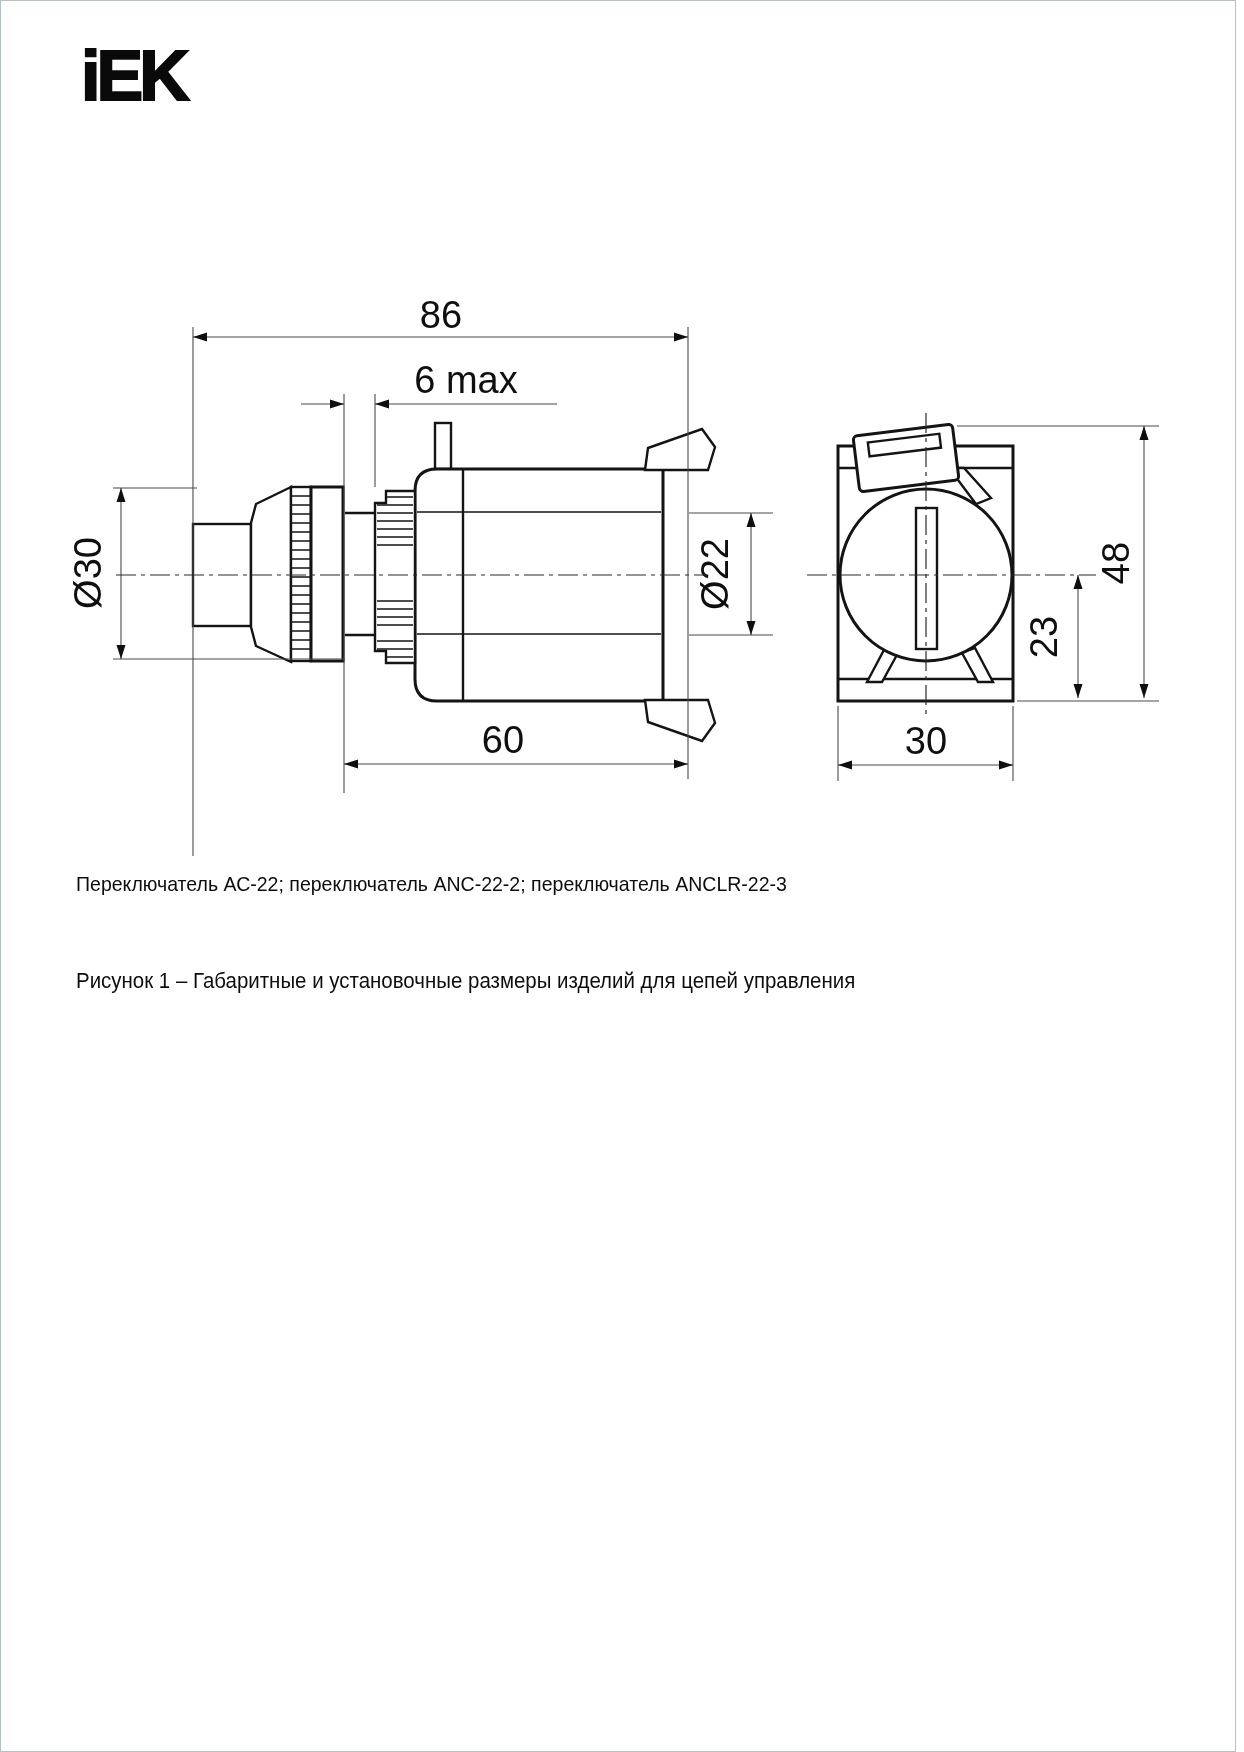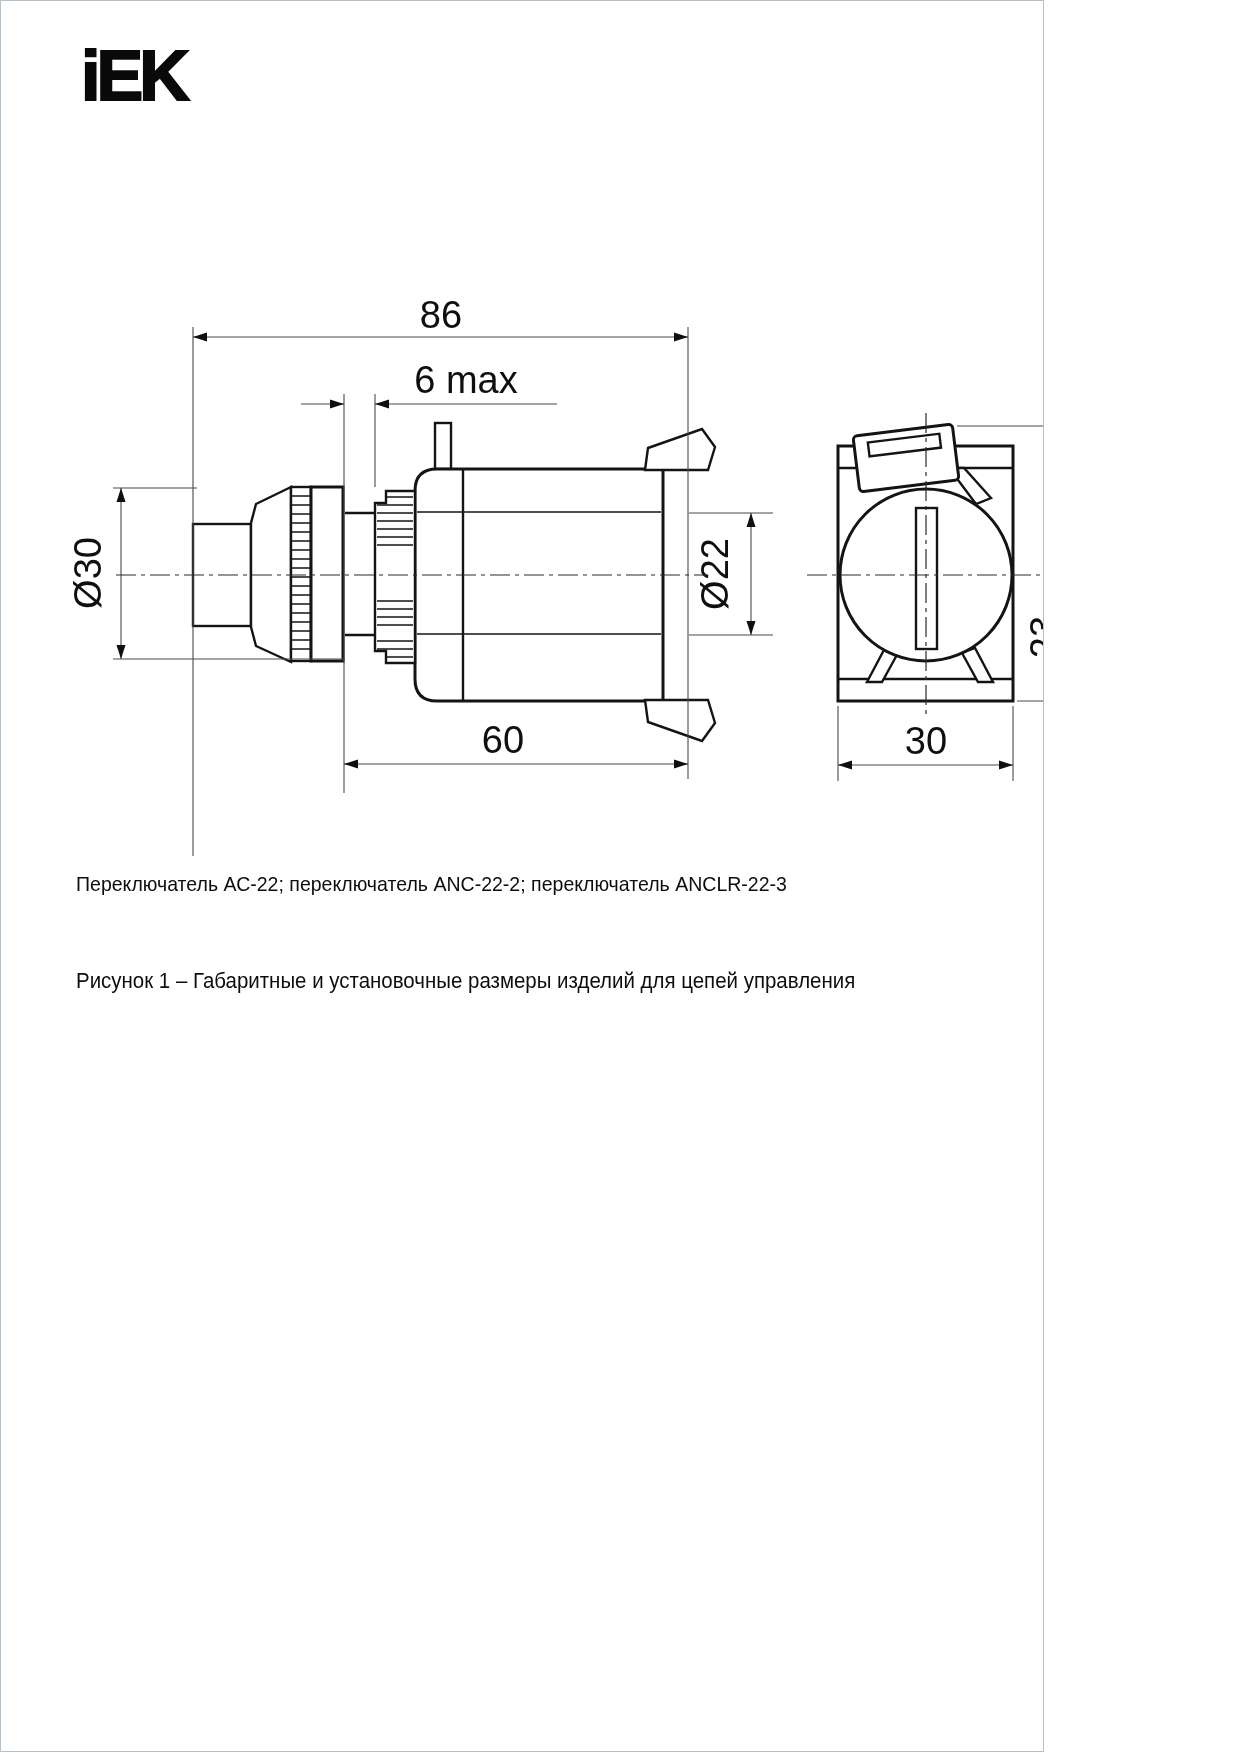--- a/index.html
+++ b/index.html
@@ -1,18 +1,18 @@
 <!DOCTYPE html>
 <html><head>
 <meta charset="utf-8">
 <style>
   html,body{margin:0;padding:0;background:#fff;}
   .sheet{
     position:relative;
-    width:1044px;height:1752px;
+    width:1236px;height:1752px;
     background:#ffffff;
     border:1px solid #b6bfc6;
     box-sizing:border-box;
     font-family:"Liberation Sans",sans-serif;
     overflow:hidden;
     padding-left:36px;
   }
   .logo{
     position:absolute;left:80px;top:40px;
     font-family:"Liberation Sans",sans-serif;

